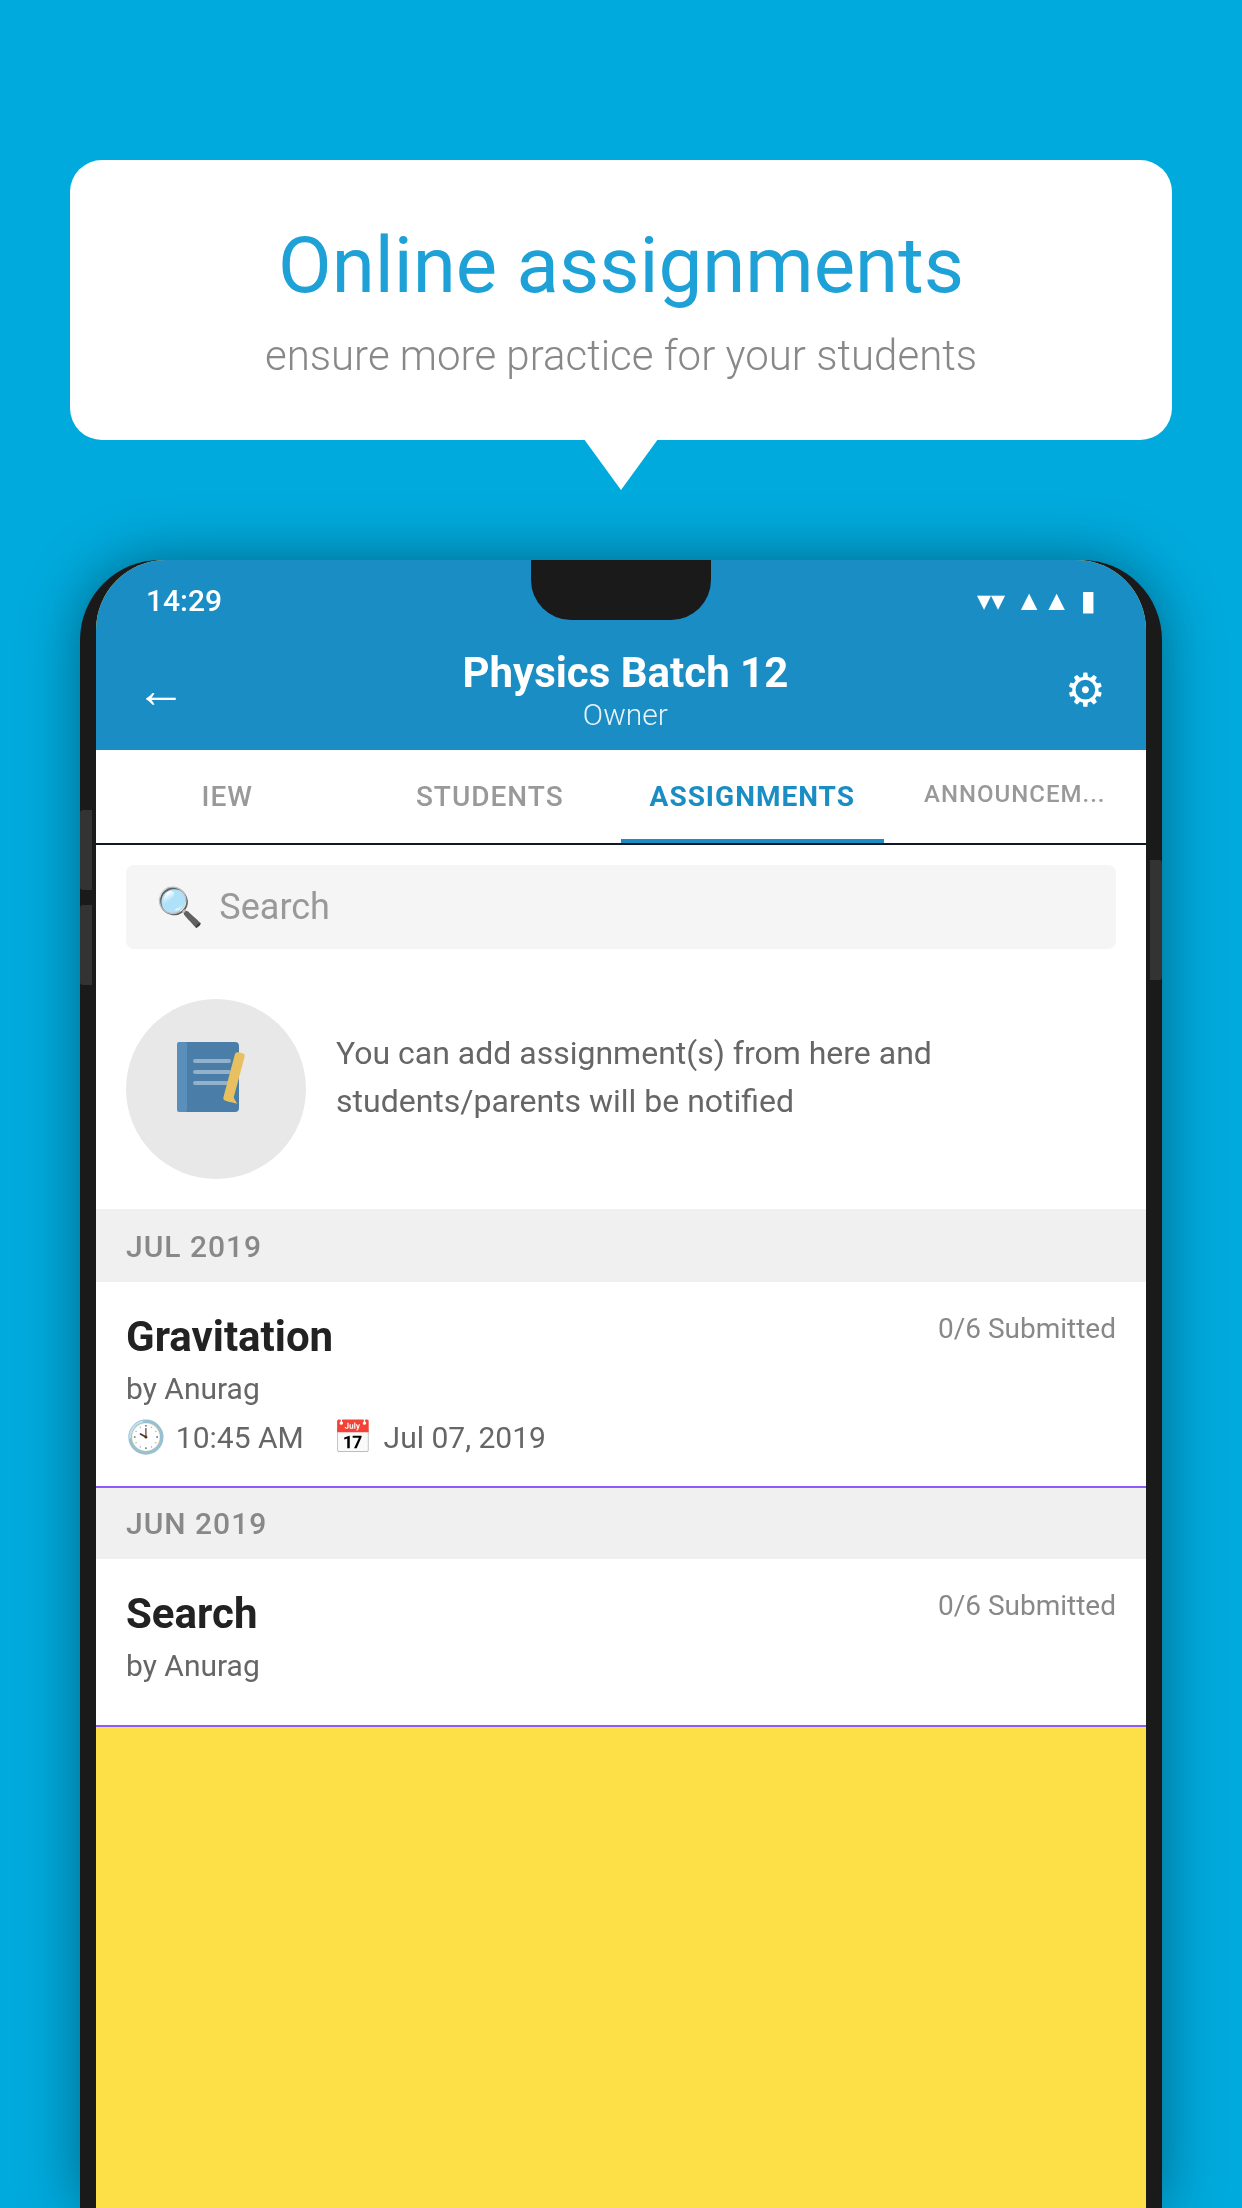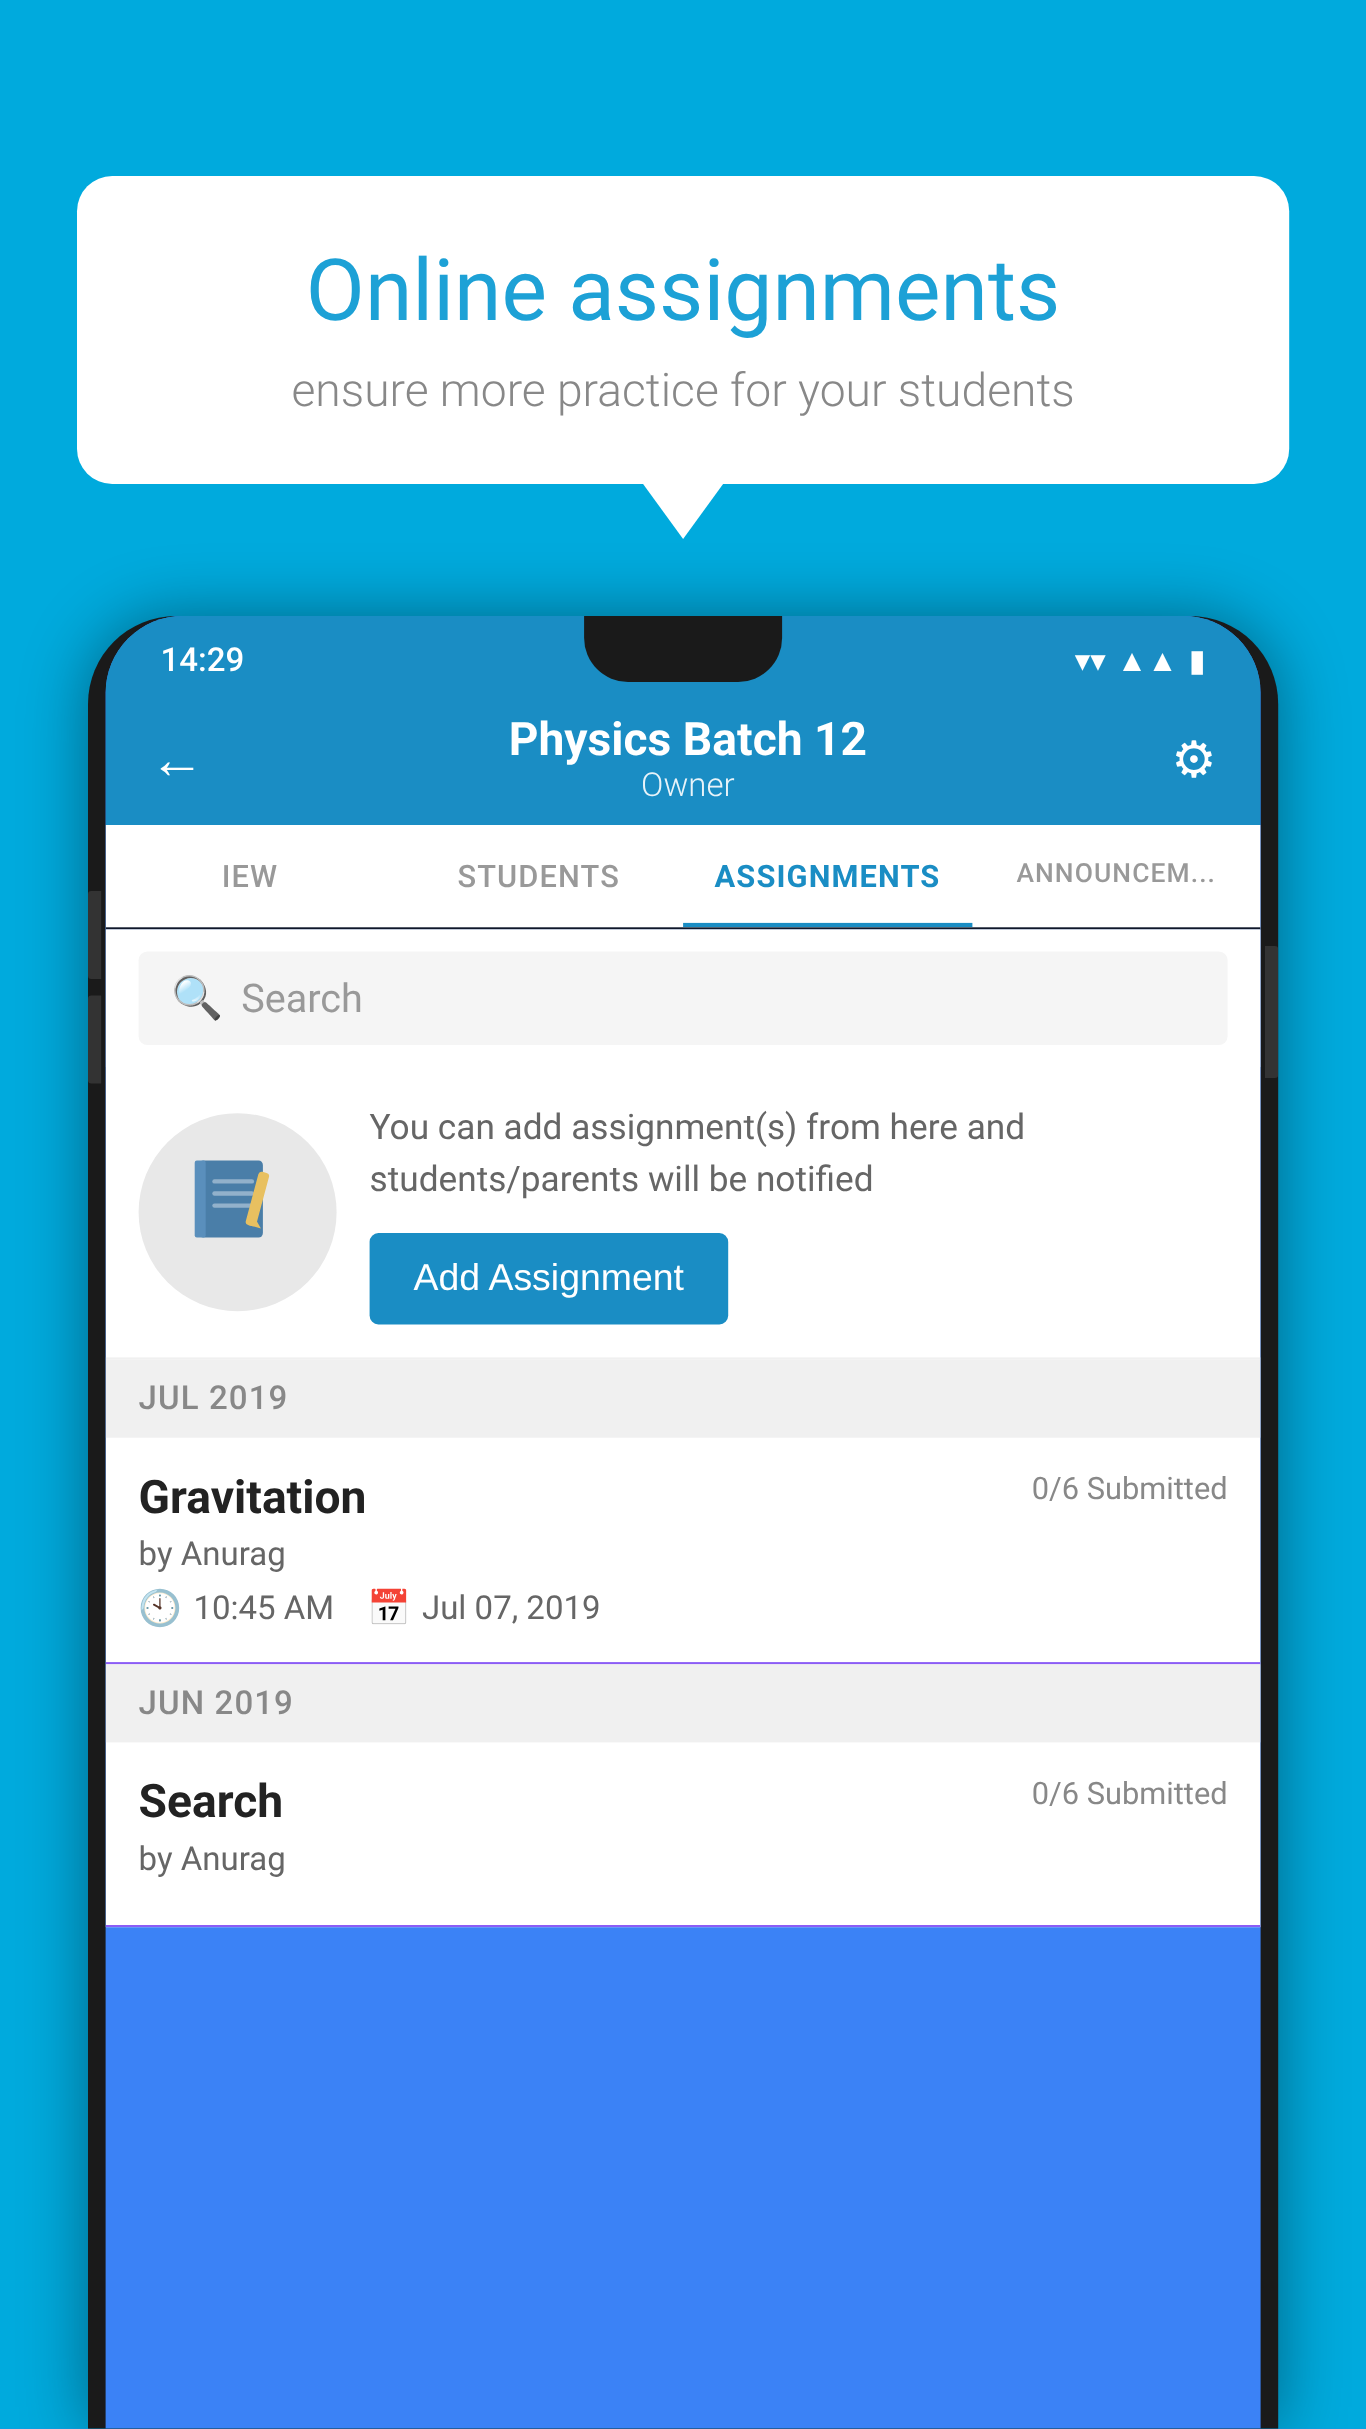--- a/index.html
+++ b/index.html
@@ -69,21 +69,21 @@
       box-shadow: 0 0 60px rgba(0,0,0,0.4);
     }
 
     
     .phone-screen {
       position: absolute;
       top: 0;
       left: 16px;
       right: 16px;
       bottom: 0;
-      background: #3b82f6;
+      background: #fde047;
       border-radius: 70px 70px 0 0;
       overflow: hidden;
     }
 
     
     .phone-notch {
       position: absolute;
       top: 0;
       left: 50%;
       transform: translateX(-50%);
@@ -441,21 +441,20 @@
               <rect x="22" y="36" width="38" height="4" rx="2" fill="rgba(255,255,255,0.4)"></rect>
               <rect x="22" y="47" width="38" height="4" rx="2" fill="rgba(255,255,255,0.4)"></rect>
 
               <rect x="58" y="18" width="10" height="50" rx="3" fill="#e8c060" transform="rotate(15 63 43)"></rect>
               <polygon points="67,62 73,68 61,68" fill="#e8c060" transform="rotate(15 63 43)"></polygon>
             </svg>
           </span>
         </div>
         <div class="promo-text-section">
           <div class="promo-description">You can add assignment(s) from here and students/parents will be notified</div>
-          <button class="add-assignment-btn">Add Assignment</button>
         </div>
       </div>
 
       <div class="section-header">
         <span class="section-header-text">JUL 2019</span>
       </div>
 
       <div class="assignment-item">
         <div class="assignment-top-row">
           <span class="assignment-title">Gravitation</span>

